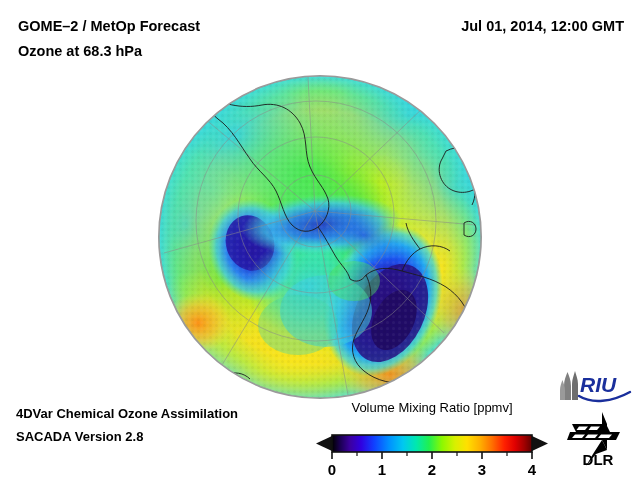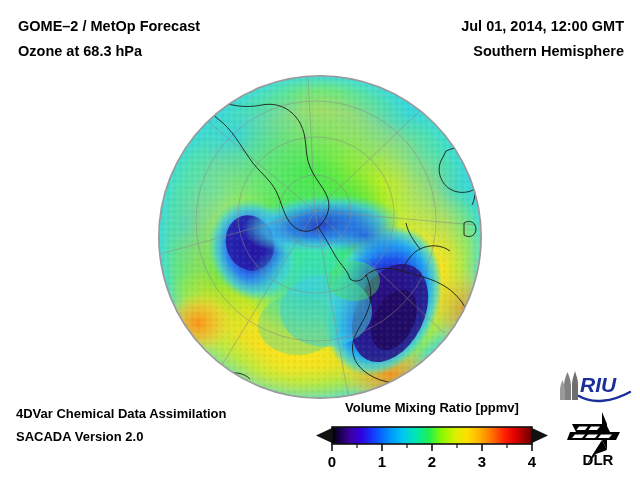--- a/index.html
+++ b/index.html
@@ -26,21 +26,21 @@
     line-height: 25px;
     white-space: nowrap;
   }
   .hdr-right {
     position: absolute;
     right: 16px;
     top: 14px;
     font-size: 14.5px;
     font-weight: bold;
     line-height: 25px;
-    text-align: right;
+    text-align: left;
     white-space: nowrap;
   }
 
   
   .globe-wrap {
     position: absolute;
     left: 158px;
     top: 75px;
     width: 324px;
     height: 324px;
@@ -60,23 +60,23 @@
 
   
   .cb-block {
     position: absolute;
     left: 312px;
     top: 400px;
     width: 240px;
   }
   .cb-title {
     font-size: 13px;
-    font-weight: bold;
+    font-weight: normal;
     text-align: center;
-    margin-bottom: 4px;
+    margin-bottom: 12px;
     white-space: nowrap;
   }
   .cb-svg { display: block; }
 
   
   .logo-riu {
     position: absolute;
     left: 558px;
     top: 370px;
     width: 74px;
@@ -93,21 +93,20 @@
 </head>
 <body>
 
 <div class="hdr-left">
   <div>GOME–2 / MetOp Forecast</div>
   <div>Ozone at 68.3 hPa</div>
 </div>
 
 <div class="hdr-right">
   <div>Jul 01, 2014, 12:00 GMT</div>
-  <div>Southern Hemisphere</div>
 </div>
 
 <div class="globe-wrap">
 <svg class="globe-svg" width="324" height="324" viewBox="0 0 324 324">
   <defs>
     <clipPath id="globeClip">
       <circle cx="162" cy="162" r="161"></circle>
     </clipPath>
 
     <radialGradient id="bgRing" cx="50%" cy="50%" r="50%">
@@ -255,22 +254,22 @@
                C 40 298, 30 292, 26 284 Z"></path>
       <path d="M68 300 C 76 296, 86 298, 92 304"></path>
     </g>
   </g>
 
   <circle cx="162" cy="162" r="161.2" fill="none" stroke="#9a9a9a" stroke-width="1.6"></circle>
 </svg>
 </div>
 
 <div class="footer-left">
-  <div>4DVar Chemical Data Assimilation</div>
-  <div>SACADA Version 2.0</div>
+  <div>4DVar Chemical Ozone Assimilation</div>
+  <div>SACADA Version 2.8</div>
 </div>
 
 <div class="cb-block">
   <div class="cb-title">Volume Mixing Ratio [ppmv]</div>
   <svg class="cb-svg" width="240" height="52" viewBox="0 0 240 52">
     <defs>
       <linearGradient id="cbGrad" x1="0" y1="0" x2="1" y2="0">
         <stop offset="0.000" stop-color="#000000"></stop>
         <stop offset="0.040" stop-color="#1a0050"></stop>
         <stop offset="0.090" stop-color="#3c00a0"></stop>

